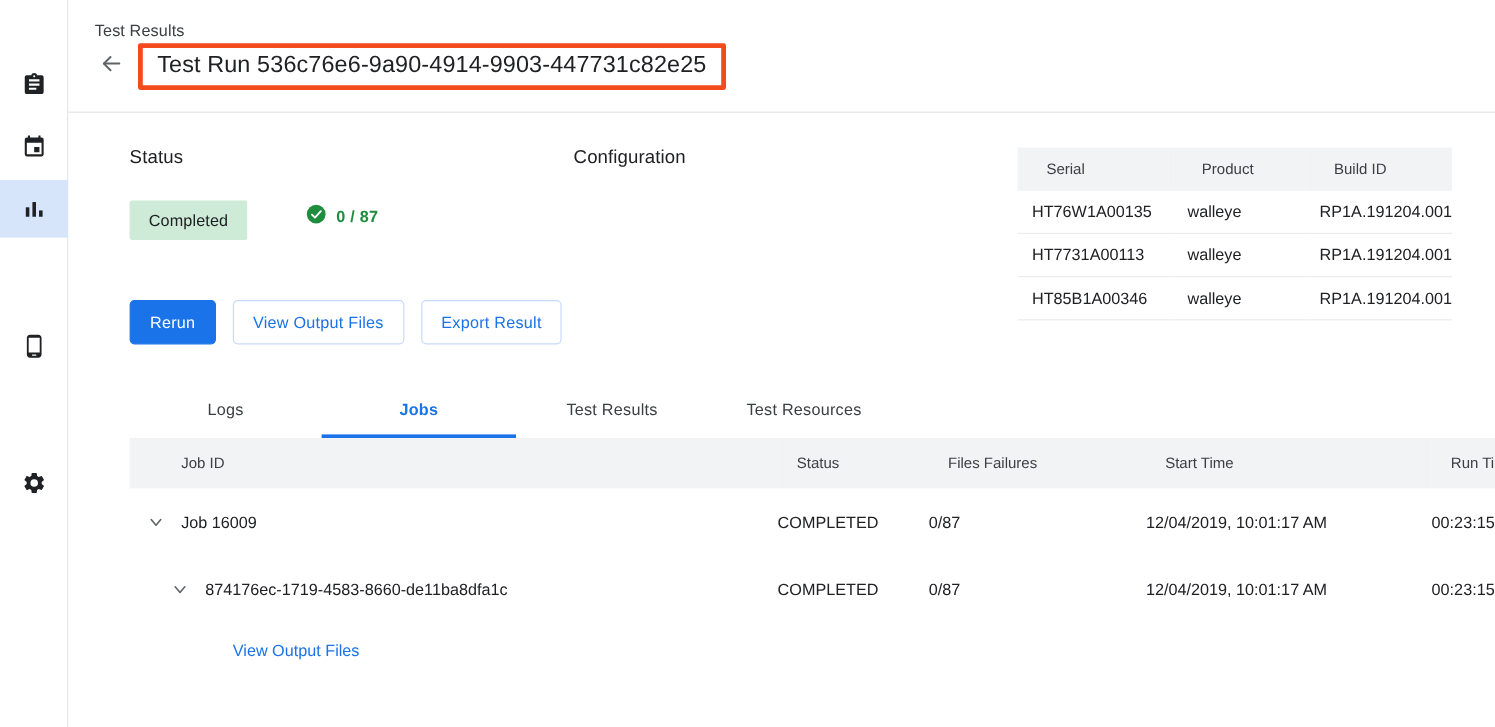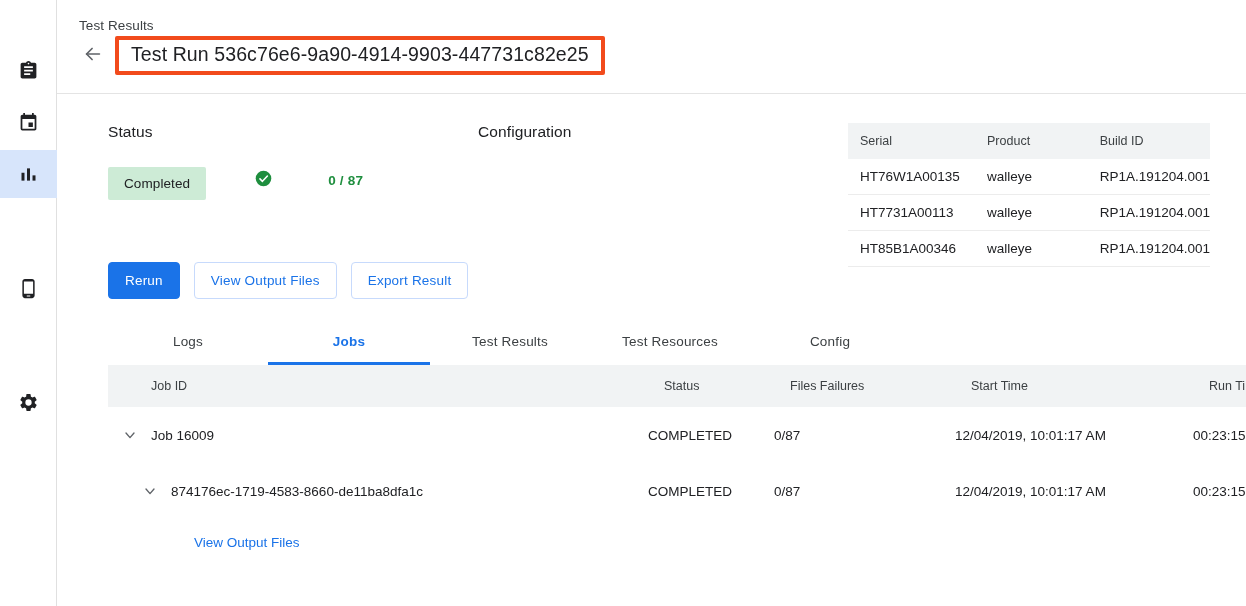--- a/index.html
+++ b/index.html
@@ -126,34 +126,33 @@
     font-size: 13.5px;
     padding: 9px 16px;
     border-radius: 2px;
     letter-spacing: 0.1px;
   }
   .passrate {
     display: flex;
     align-items: center;
     margin-left: 49px;
     margin-bottom: 6px;
-    gap: 48px;
   }
   .check-icon { margin-right: 8px; display: block; }
   .passrate-text {
     color: #1e8e3e;
     font-size: 13.5px;
     font-weight: bold;
     letter-spacing: 0.2px;
   }
 
   .buttons {
     position: absolute;
     left: 51px;
-    top: 168px;
+    top: 156px;
     display: flex;
     align-items: center;
   }
   .btn {
     font-family: "Liberation Sans", sans-serif;
     font-size: 13.5px;
     letter-spacing: 0.2px;
     padding: 10px 16px;
     border-radius: 4px;
     cursor: pointer;
@@ -186,21 +185,21 @@
   .devices-table {
     width: 362px;
     border-collapse: collapse;
     font-size: 13px;
   }
   .devices-table th {
     background: #f1f3f4;
     text-align: left;
     font-weight: normal;
     color: #3c4043;
-    padding: 11px 0 11px 12px;
+    padding: 11px 0 11px 24px;
     font-size: 12.5px;
   }
   .devices-table td {
     padding: 10px 0 10px 12px;
     border-bottom: 1px solid #ececec;
     color: #202124;
     font-size: 13.5px;
     white-space: nowrap;
   }
   .dev-c1 { width: 122px; }
@@ -414,21 +413,20 @@
         <div class="btn btn-outline">View Output Files</div>
         <div class="btn btn-outline">Export Result</div>
       </div>
     </div>
 
     <div class="tabs">
       <div class="tab tab-w2">Logs</div>
       <div class="tab active tab-w1">Jobs</div>
       <div class="tab tab-w3">Test Results</div>
       <div class="tab tab-w4">Test Resources</div>
-      <div class="tab tab-w5">Config</div>
     </div>
 
     <div class="jobs-wrap">
       <table class="jobs-table">
         <thead>
           <tr>
             <th class="first col-jobid">Job ID</th>
             <th class="col-status2">Status</th>
             <th class="col-failures">Files Failures</th>
             <th class="col-start">Start Time</th>

